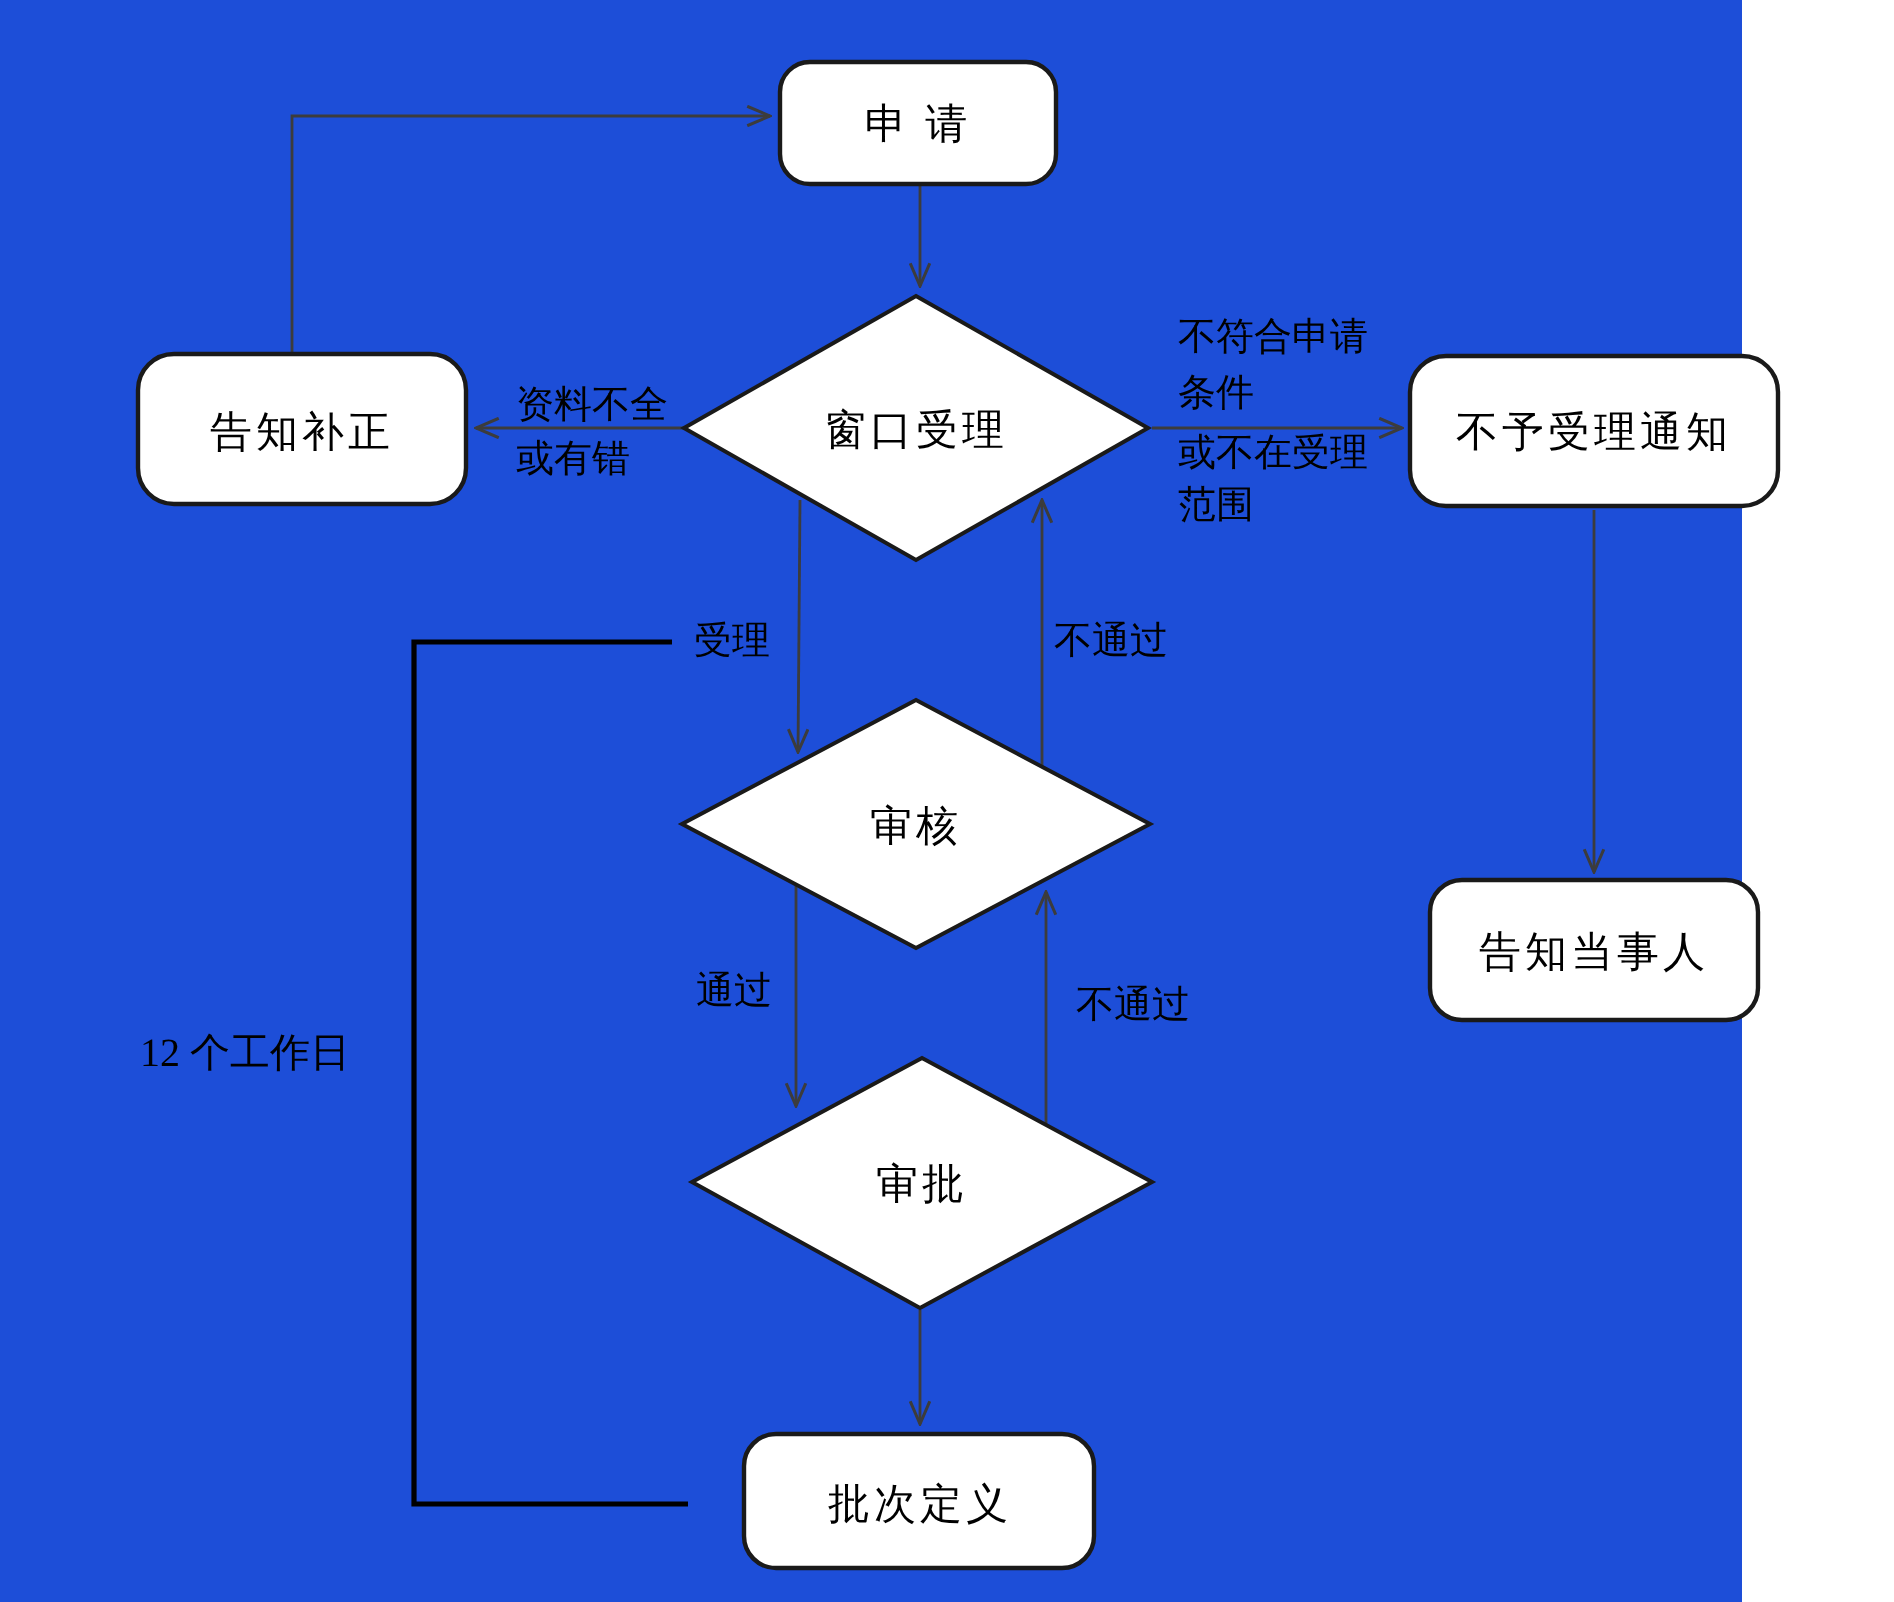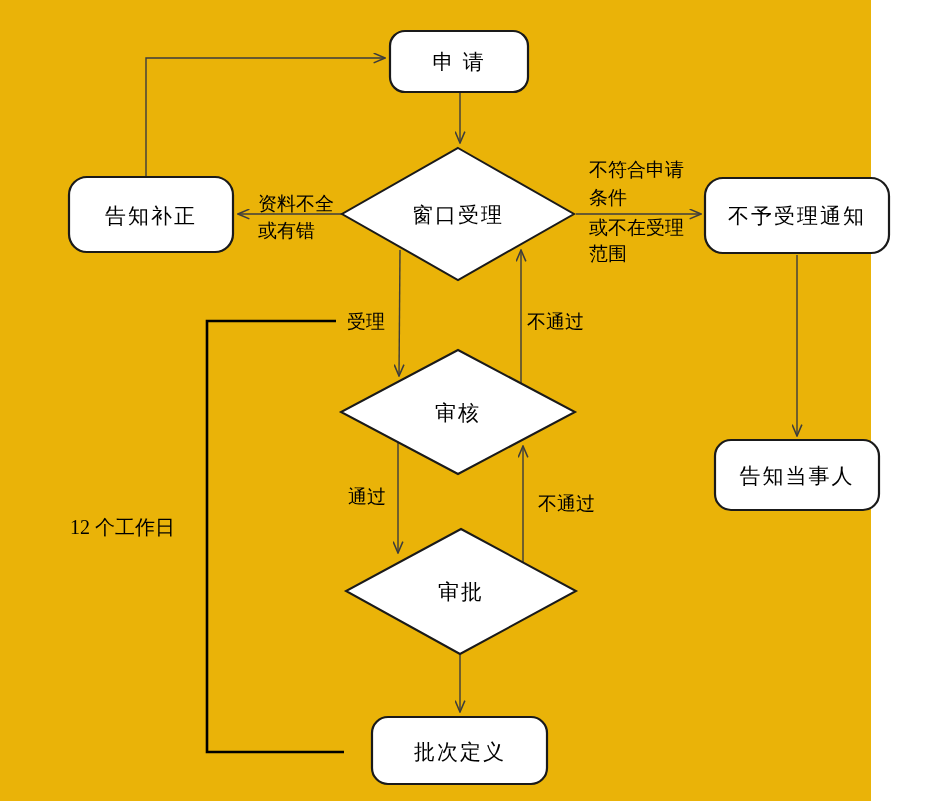--- a/index.html
+++ b/index.html
@@ -1,20 +1,20 @@
 <!DOCTYPE html>
 <html><head>
 <meta charset="utf-8">
 <style>
   html, body { margin: 0; padding: 0; background: #ffffff; }
   .canvas {
     position: relative;
     width: 871px;
     height: 801px;
-    background: #eab308;
+    background: #1d4ed8;
     font-family: "Liberation Serif", "DejaVu Serif", serif;
   }
   svg { position: absolute; left: 0; top: 0; }
   .shape {
     fill: #ffffff;
     stroke: #1a1a1a;
     stroke-width: 2.2;
   }
   .diamond {
     fill: #ffffff;

